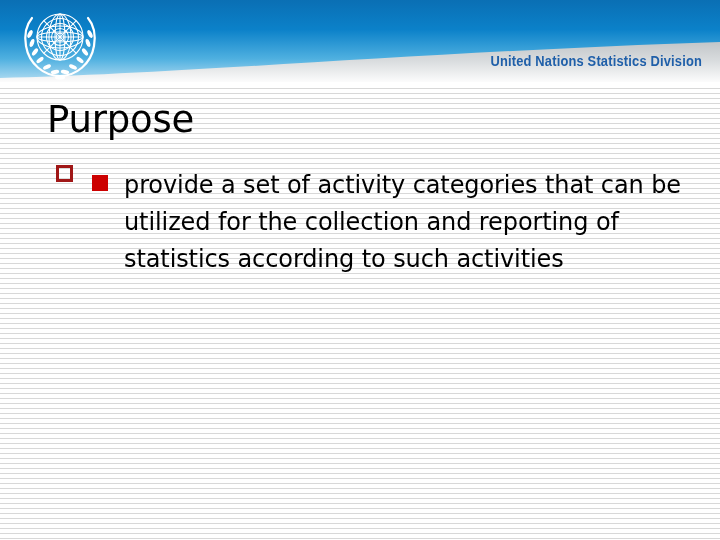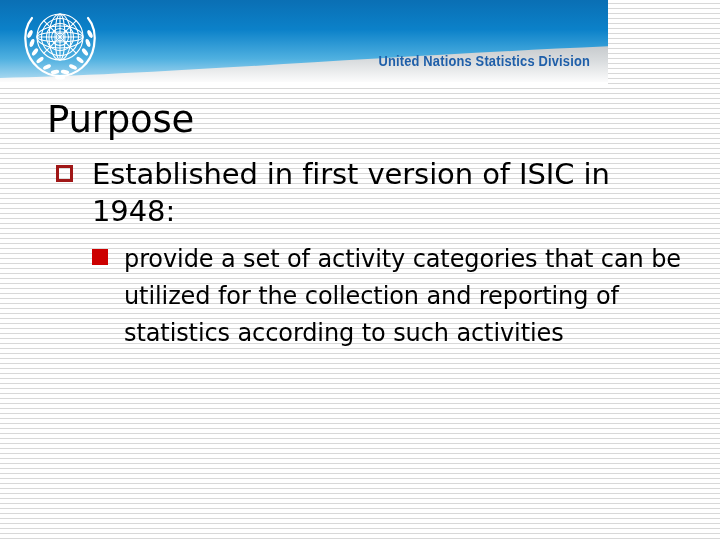--- a/index.html
+++ b/index.html
@@ -29,21 +29,21 @@
       #ffffff 5px
     );
     overflow: hidden;
   }
 
   
   .header {
     position: absolute;
     left: 0;
     top: 0;
-    width: 608px;
+    width: 720px;
     height: 84px;
     overflow: hidden;
   }
   .header-svg {
     position: absolute;
     left: 0;
     top: 0;
     display: block;
   }
   .un-emblem {
@@ -216,21 +216,20 @@
   </div>
 
   <div class="content">
 
     <div class="page-title">Purpose</div>
 
     <div class="bullet-list">
 
       <div class="bullet level1">
         <span class="marker"></span>
-        <span class="btext">Established in first version of ISIC in 1948:</span>
       </div>
 
       <div class="bullet level2">
         <span class="marker"></span>
         <span class="btext">provide a set of activity categories that can be utilized for the collection and reporting of statistics according to such activities</span>
       </div>
 
     </div>
   </div>
 

